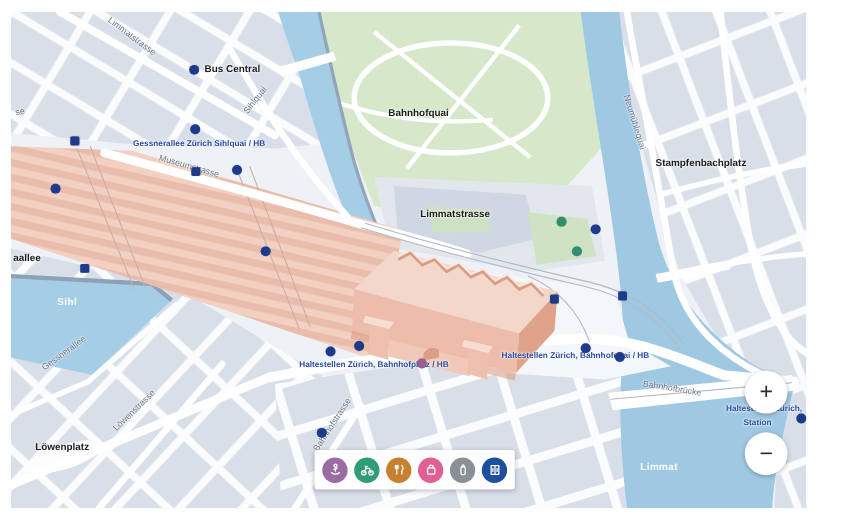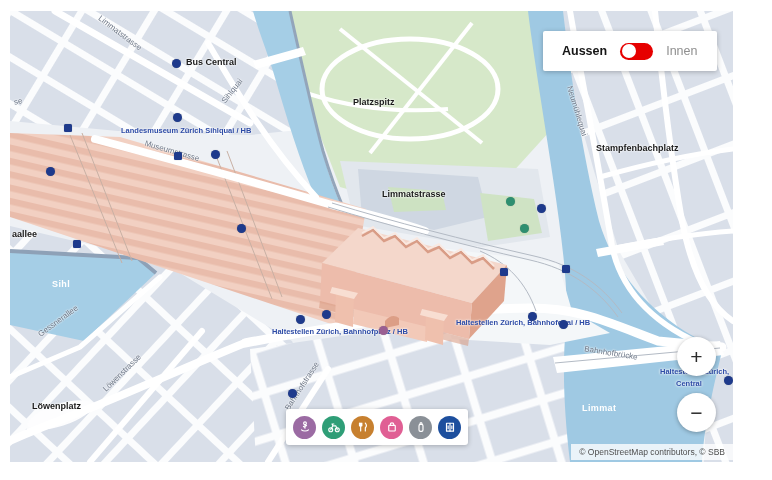--- a/index.html
+++ b/index.html
@@ -141,44 +141,44 @@
       <polygon points="326,280 344,285 343,316 325,311" fill="#efc0ad"></polygon>
       <polygon points="322,276 348,282 344,288 320,282" fill="#f8ded2"></polygon>
       <polygon points="344,298 418,316 417,331 343,313" fill="#f2c9b8"></polygon>
       <path d="M375,317 l0,-7 q7,-8 14,-3 l0,7 z" fill="#dc9e86"></path>
       <polygon points="416,302 434,307 433,334 415,329" fill="#efc0ad"></polygon>
       <polygon points="412,298 438,304 434,310 410,304" fill="#f8ded2"></polygon>
     </g>
   </svg>
 
   <span class="lbl place" style="left:176px;top:46px">Bus Central</span>
-  <span class="lbl place" style="left:343px;top:86px">Platzspitz</span>
+  <span class="lbl place" style="left:343px;top:86px">Bahnhofquai</span>
   <span class="lbl place" style="left:372px;top:178px">Limmatstrasse</span>
   <span class="lbl place" style="left:586px;top:132px">Stampfenbachplatz</span>
   <span class="lbl place" style="left:22px;top:390px">Löwenplatz</span>
   <span class="lbl place" style="left:2px;top:218px">aallee</span>
   <span class="lbl street" style="left:4px;top:86px;transform:rotate(-12deg)">se</span>
 
-  <span class="lbl water-lbl" style="left:42px;top:268px">Sihl</span>
-  <span class="lbl water-lbl" style="left:572px;top:392px">Limmat</span>
+  <span class="lbl water-lbl" style="left:42px;top:258px">Sihl</span>
+  <span class="lbl water-lbl" style="left:572px;top:408px">Limmat</span>
 
   <span class="lbl street rot" style="left:110px;top:22px;transform:translate(-50%,-50%) rotate(37deg)">Limmatstrasse</span>
   <span class="lbl street rot" style="left:222px;top:80px;transform:translate(-50%,-50%) rotate(-52deg)">Sihlquai</span>
   <span class="lbl street rot" style="left:162px;top:140px;transform:translate(-50%,-50%) rotate(16deg)">Museumstrasse</span>
   <span class="lbl street rot" style="left:567px;top:100px;transform:translate(-50%,-50%) rotate(73deg)">Neumühlequai</span>
   <span class="lbl street rot" style="left:48px;top:310px;transform:translate(-50%,-50%) rotate(-36deg)">Gessnerallee</span>
   <span class="lbl street rot" style="left:112px;top:362px;transform:translate(-50%,-50%) rotate(-44deg)">Löwenstrasse</span>
   <span class="lbl street rot" style="left:292px;top:375px;transform:translate(-50%,-50%) rotate(-57deg)">Bahnhofstrasse</span>
   <span class="lbl street rot" style="left:601px;top:342px;transform:translate(-50%,-50%) rotate(9deg)">Bahnhofbrücke</span>
 
-  <span class="lbl transit" style="left:111px;top:115px">Landesmuseum Zürich Sihlquai / HB</span>
+  <span class="lbl transit" style="left:111px;top:115px">Gessnerallee Zürich Sihlquai / HB</span>
   <span class="lbl transit" style="left:262px;top:316px">Haltestellen Zürich, Bahnhofplatz / HB</span>
   <span class="lbl transit" style="left:446px;top:307px">Haltestellen Zürich, Bahnhofquai / HB</span>
   <span class="lbl transit" style="left:650px;top:356px">Haltestellen Zürich,</span>
-  <span class="lbl transit" style="left:666px;top:368px">Central</span>
+  <span class="lbl transit" style="left:666px;top:368px">Station</span>
 
   <div id="markers">
       <span class="marker" style="left: 161.5px; top: 47.5px; background: rgb(30, 58, 140);"></span>
       <span class="marker" style="left: 162.5px; top: 101.5px; background: rgb(30, 58, 140);"></span>
       <span class="marker" style="left: 200.5px; top: 138.5px; background: rgb(30, 58, 140);"></span>
       <span class="marker" style="left: 226.5px; top: 212.5px; background: rgb(30, 58, 140);"></span>
       <span class="marker" style="left: 526.5px; top: 192.5px; background: rgb(30, 58, 140);"></span>
       <span class="marker" style="left: 285.5px; top: 303.5px; background: rgb(30, 58, 140);"></span>
       <span class="marker" style="left: 311.5px; top: 298.5px; background: rgb(30, 58, 140);"></span>
       <span class="marker" style="left: 517.5px; top: 300.5px; background: rgb(30, 58, 140);"></span>
@@ -189,27 +189,20 @@
       <span class="marker square" style="left: 54px; top: 113px; background: rgb(30, 58, 140);"></span>
       <span class="marker square" style="left: 164px; top: 141px; background: rgb(30, 58, 140);"></span>
       <span class="marker square" style="left: 63px; top: 229px; background: rgb(30, 58, 140);"></span>
       <span class="marker square" style="left: 490px; top: 257px; background: rgb(30, 58, 140);"></span>
       <span class="marker square" style="left: 552px; top: 254px; background: rgb(30, 58, 140);"></span>
       <span class="marker" style="left: 495.5px; top: 185.5px; background: rgb(46, 143, 112);"></span>
       <span class="marker" style="left: 509.5px; top: 212.5px; background: rgb(46, 143, 112);"></span>
       <span class="marker" style="left: 368.5px; top: 314.5px; background: rgb(154, 95, 146);"></span>
     </div>
 
-  <div class="toggle-card">
-    <span class="t-left">Aussen</span>
-    <span class="switch" id="toggle-switch" style="background: rgb(230, 0, 0);">
-      <span class="knob"></span>
-    </span>
-    <span class="t-right">Innen</span>
-  </div>
 
   <div class="zoom-btn" id="zoom-in">+</div>
   <div class="zoom-btn" id="zoom-out">−</div>
 
   <div class="cat-bar">
     <button class="cat-btn" aria-label="services" title="services" style="background: rgb(155, 107, 163);">
       <svg viewBox="0 0 12 12">
           <circle cx="6" cy="2.8" r="1.2"></circle>
           <path d="M6 4.2 V7 M6 5.6 l1.3 -.9 M6 6.4 l-1.3 -.9 M3 8.4 C4.4 9.8 7.6 9.8 9 8.4"></path>
         </svg>
@@ -239,14 +232,13 @@
         </svg>
     </button>
     <button class="cat-btn" aria-label="elevator" title="elevator" style="background: rgb(29, 79, 158);">
       <svg viewBox="0 0 12 12">
           <rect x="3" y="2.8" width="6" height="6.8"></rect>
           <path d="M6 2.8 V9.6 M4.4 5 V7.4 M7.6 5 V7.4"></path>
         </svg>
     </button>
   </div>
 
-  <div class="attrib">© OpenStreetMap contributors, © SBB</div>
 </div>
 
 </body></html>

